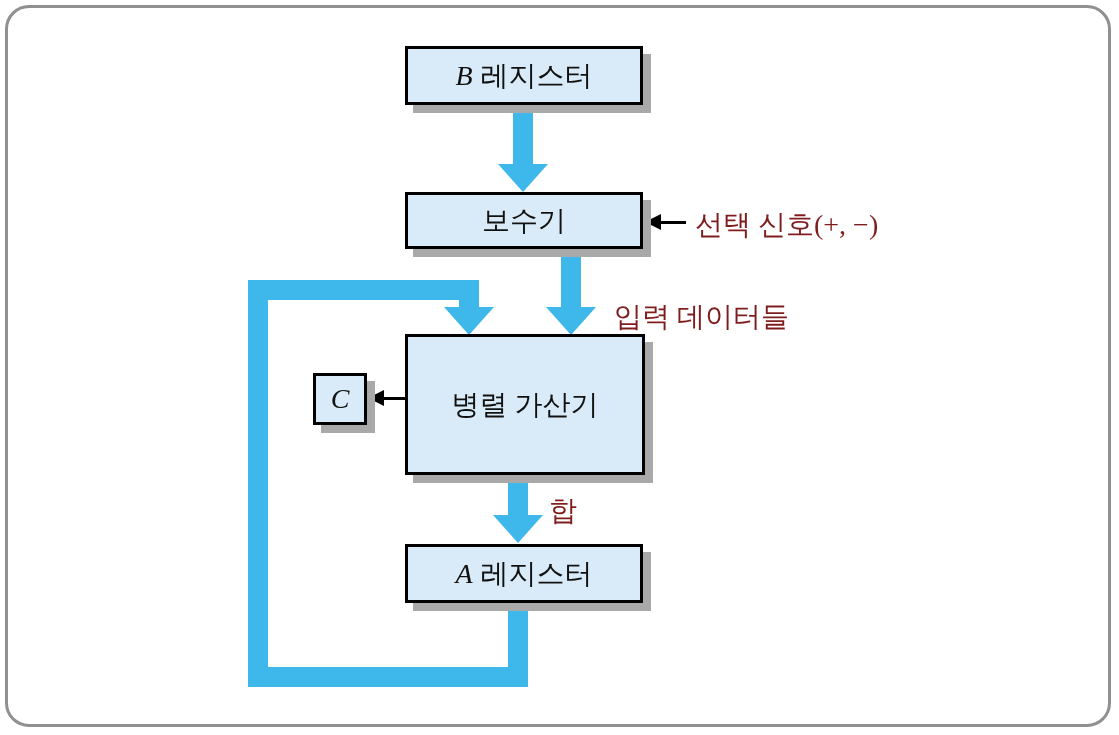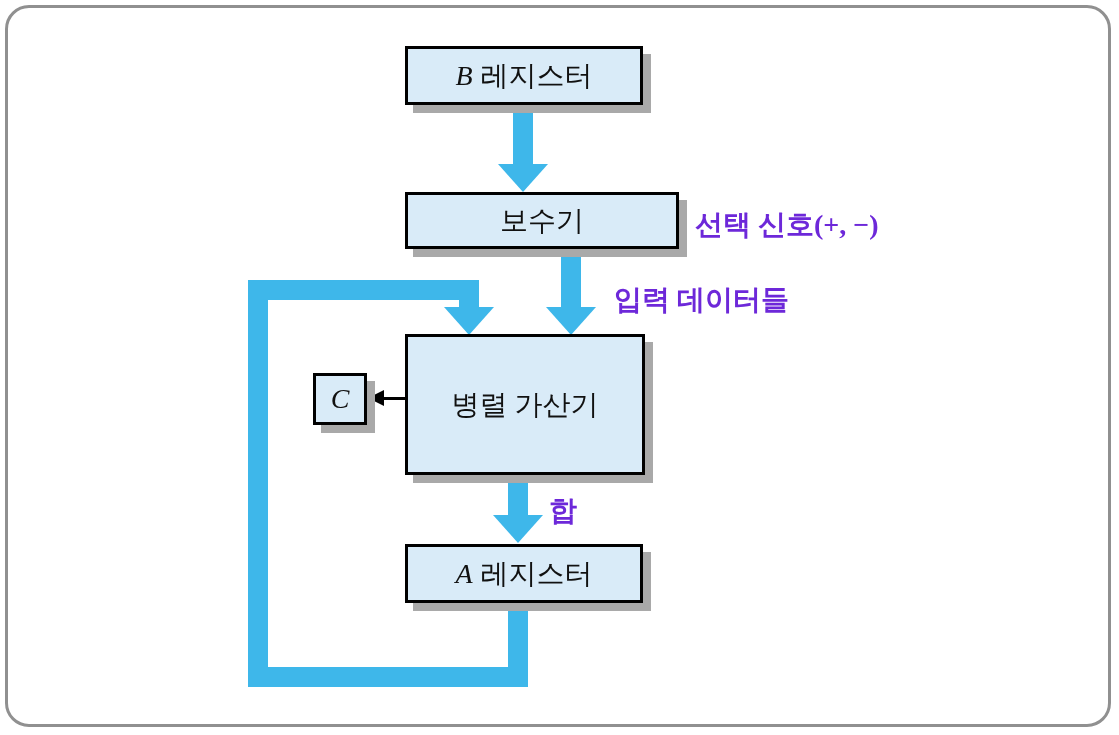--- a/index.html
+++ b/index.html
@@ -38,21 +38,21 @@
     font-size: 28px;
     color: #111111;
     white-space: nowrap;
   }
   .node .var {
     font-style: italic;
     margin-right: 8px;
     font-family: "Liberation Serif", serif;
   }
   .b-register   { left: 405px; top: 46px;  width: 238px; height: 59px; }
-  .complementer { left: 405px; top: 192px; width: 274px; height: 57px; }
+  .complementer { left: 405px; top: 192px; width: 238px; height: 57px; }
   .adder        { left: 405px; top: 334px; width: 240px; height: 141px; }
   .carry        { left: 313px; top: 373px; width: 54px;  height: 52px; }
   .carry .var   { margin-right: 0; }
   .a-register   { left: 405px; top: 544px; width: 238px; height: 59px; }
 
   
   .seg {
     position: absolute;
     background: var(--arrow-blue);
   }
@@ -72,23 +72,22 @@
   .head-left {
     position: absolute;
     width: 0; height: 0;
     border-top: 8px solid transparent;
     border-bottom: 8px solid transparent;
     border-right: 16px solid var(--line);
   }
   .label {
     position: absolute;
     font-size: 28px;
-    color: #6d28d9;
+    color: #7f1d1d;
     white-space: nowrap;
-    font-weight: bold;
   }
 </style>
 </head>
 <body>
 
 <div class="stage">
   <div class="frame"></div>
 
   <div class="seg" style="left:508px; top:602px; width:20px; height:85px;"></div>
   <div class="seg" style="left:248px; top:667px; width:280px; height:20px;"></div>
@@ -138,15 +137,15 @@
   <div class="node carry">
     <span class="var">C</span>
   </div>
 
   <div class="node a-register">
     <span class="var">A</span>
     <span>레지스터</span>
   </div>
 
   <div class="label" style="left:695px; top:206px;">선택 신호(+, −)</div>
-  <div class="label" style="left:614px; top:281px;">입력 데이터들</div>
+  <div class="label" style="left:614px; top:298px;">입력 데이터들</div>
   <div class="label" style="left:549px; top:492px;">합</div>
 </div>
 
 </body></html>

